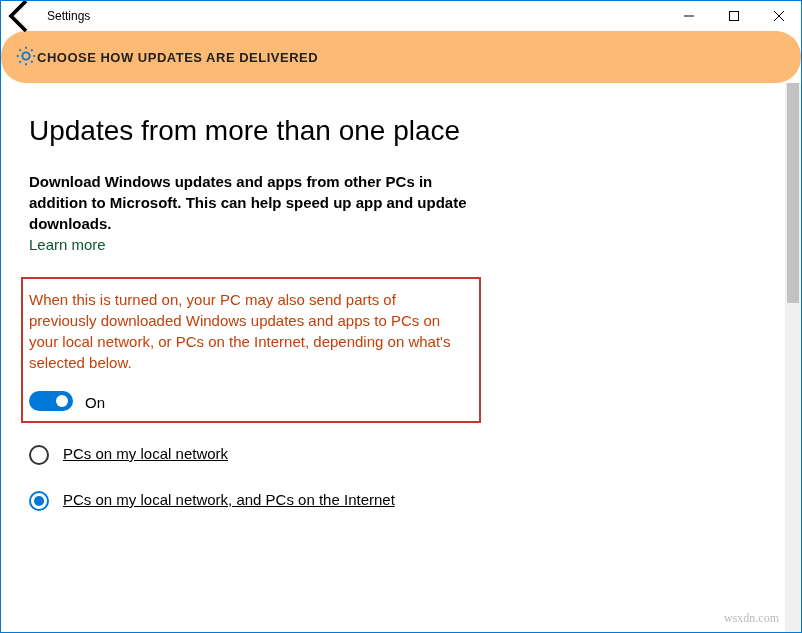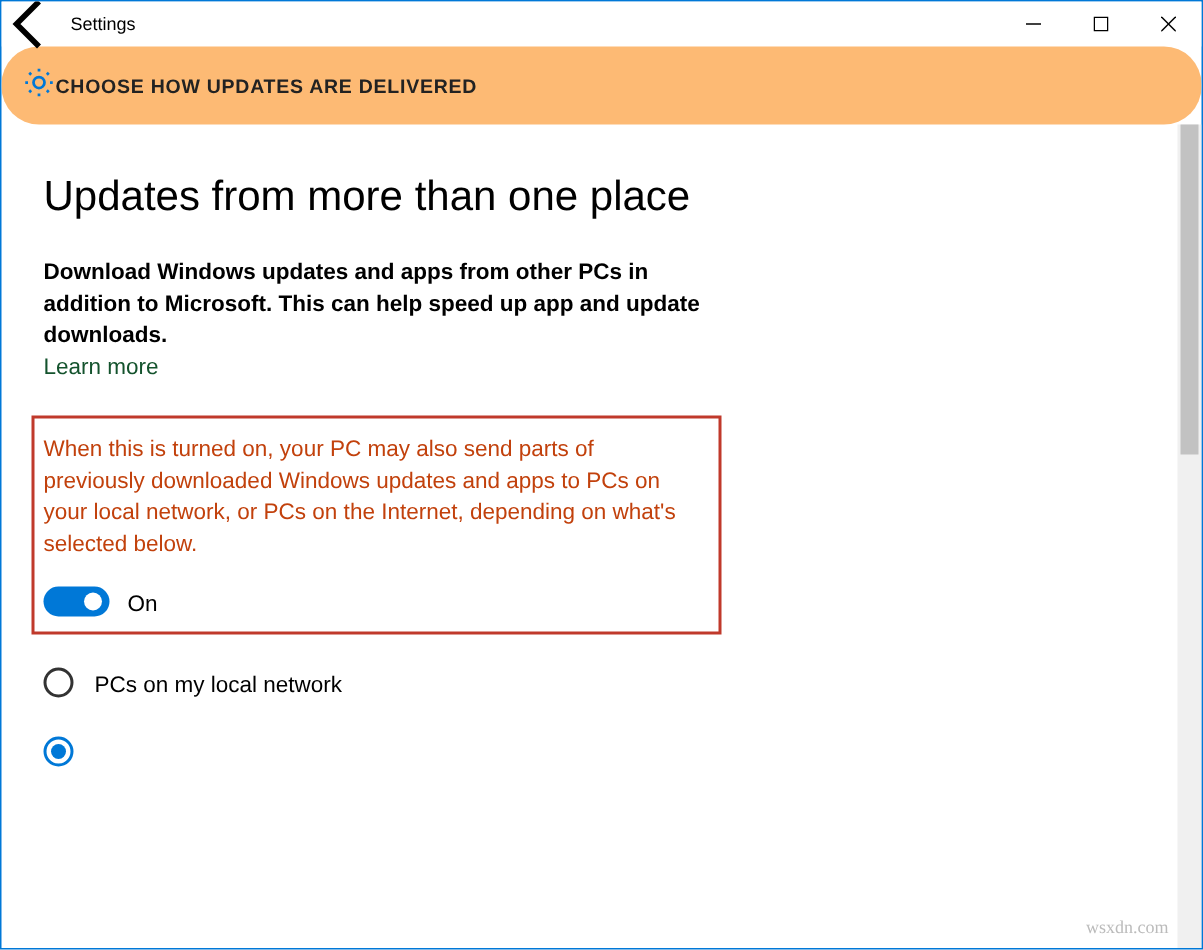--- a/index.html
+++ b/index.html
@@ -142,23 +142,24 @@
   .toggle-label { font-size: 15px; }
   .section-text {
     margin-top: 22px;
     font-size: 15px;
     line-height: 1.4;
     max-width: 440px;
   }
   .radio-group { margin-top: 22px; }
   .radio-row {
     display: flex;
-    align-items: flex-end;
+    align-items: flex-start;
     gap: 14px;
     margin-bottom: 26px;
+    text-decoration: underline;
   }
   .radio {
     width: 20px;
     height: 20px;
     border: 2px solid #333;
     border-radius: 50%;
     position: relative;
     flex-shrink: 0;
   }
   .radio.selected {
@@ -239,20 +240,21 @@
     </div>
 
 
     <div class="radio-group">
       <div class="radio-row">
         <div class="radio"></div>
         <span class="radio-label">PCs on my local network</span>
       </div>
       <div class="radio-row">
         <div class="radio selected"></div>
+        <span class="radio-label">PCs on my local network, and PCs on the Internet</span>
       </div>
     </div>
   </div>
 
   <div class="scrollbar">
     <div class="thumb"></div>
   </div>
 </div>
 
 <div class="watermark">wsxdn.com</div>

